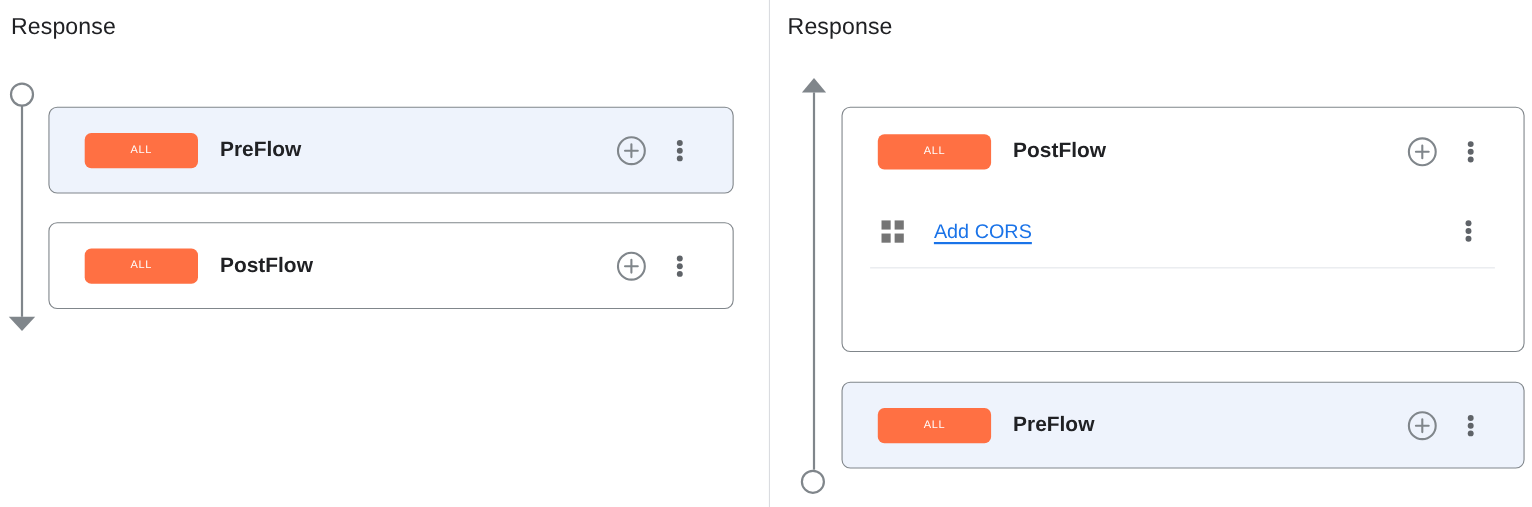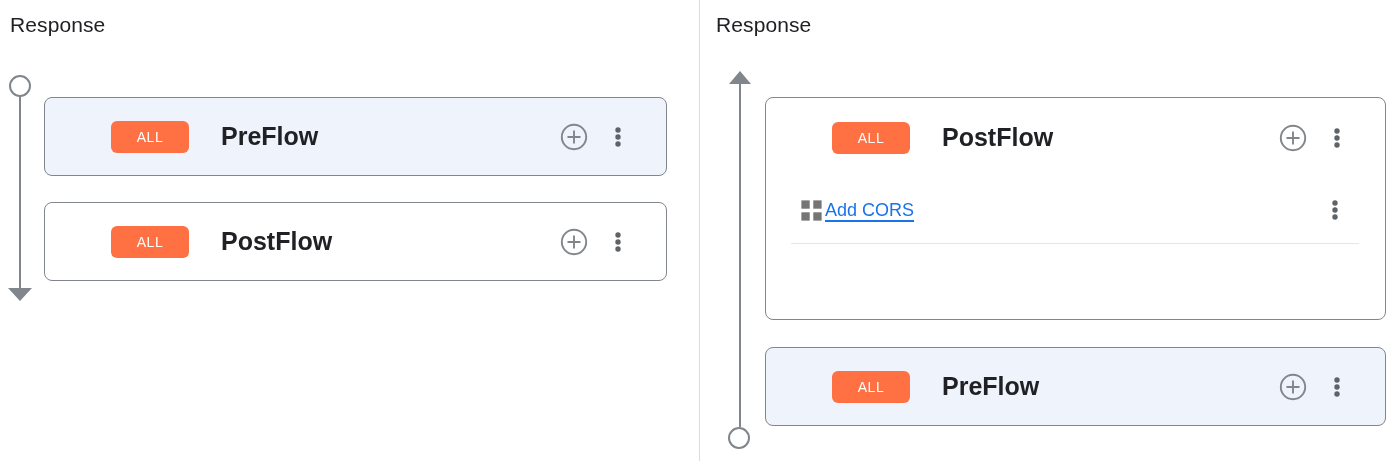--- a/index.html
+++ b/index.html
@@ -41,42 +41,42 @@
     position:absolute; background:#fff; border:1px solid #80868b;
     border-radius:8px; height:79px;
   }
   .flow-card.selected { background:#eef3fc; }
   .flow-card.tall { height:223px; }
 
   .flow-header {
     display:flex; align-items:center; height:77px; padding:0 36px 0 32px;
   }
   .badge {
-    width:78px; height:32px; border-radius:6px; background:#ff7043;
-    color:#fff; font-size:14px; letter-spacing:0.6px;
-    display:flex; align-items:center; justify-content:center; flex:0 0 auto;margin-left:34px;
+    width:103px; height:32px; border-radius:6px; background:#ff7043;
+    color:#fff; font-size:10px; letter-spacing:0.6px;
+    display:flex; align-items:center; justify-content:center; flex:0 0 auto;
   }
   .flow-label {
-    margin-left:32px; font-size:25px; font-weight:bold; color:#202124;
+    margin-left:20px; font-size:19px; font-weight:bold; color:#202124;
   }
   .spacer { flex:1 1 auto; }
   .icon-btn {
     background:none; border:none; padding:0; cursor:pointer;
     display:flex; align-items:center; justify-content:center;
   }
   .icon-btn + .icon-btn { margin-left:18px; }
 
   
   .policy-row {
     display:flex; align-items:center; padding:0 38px 0 32px; height:66px;
   }
   .policy-row.last { height:76px; }
   .grid-icon { display:flex; flex:0 0 auto; }
   .policy-link {
-    font-size:18px; color:#1a73e8;
+    margin-left:24px; font-size:18px; color:#1a73e8;
     text-decoration:underline; text-underline-offset:4px;
     text-decoration-thickness:1.5px; cursor:pointer;
   }
   .row-sep { height:1px; background:#e3e6ea; margin:0 26px 0 25px; }
 </style>
 </head>
 <body>
 
 <h2 class="panel-title" id="request-title">Response</h2>
 

